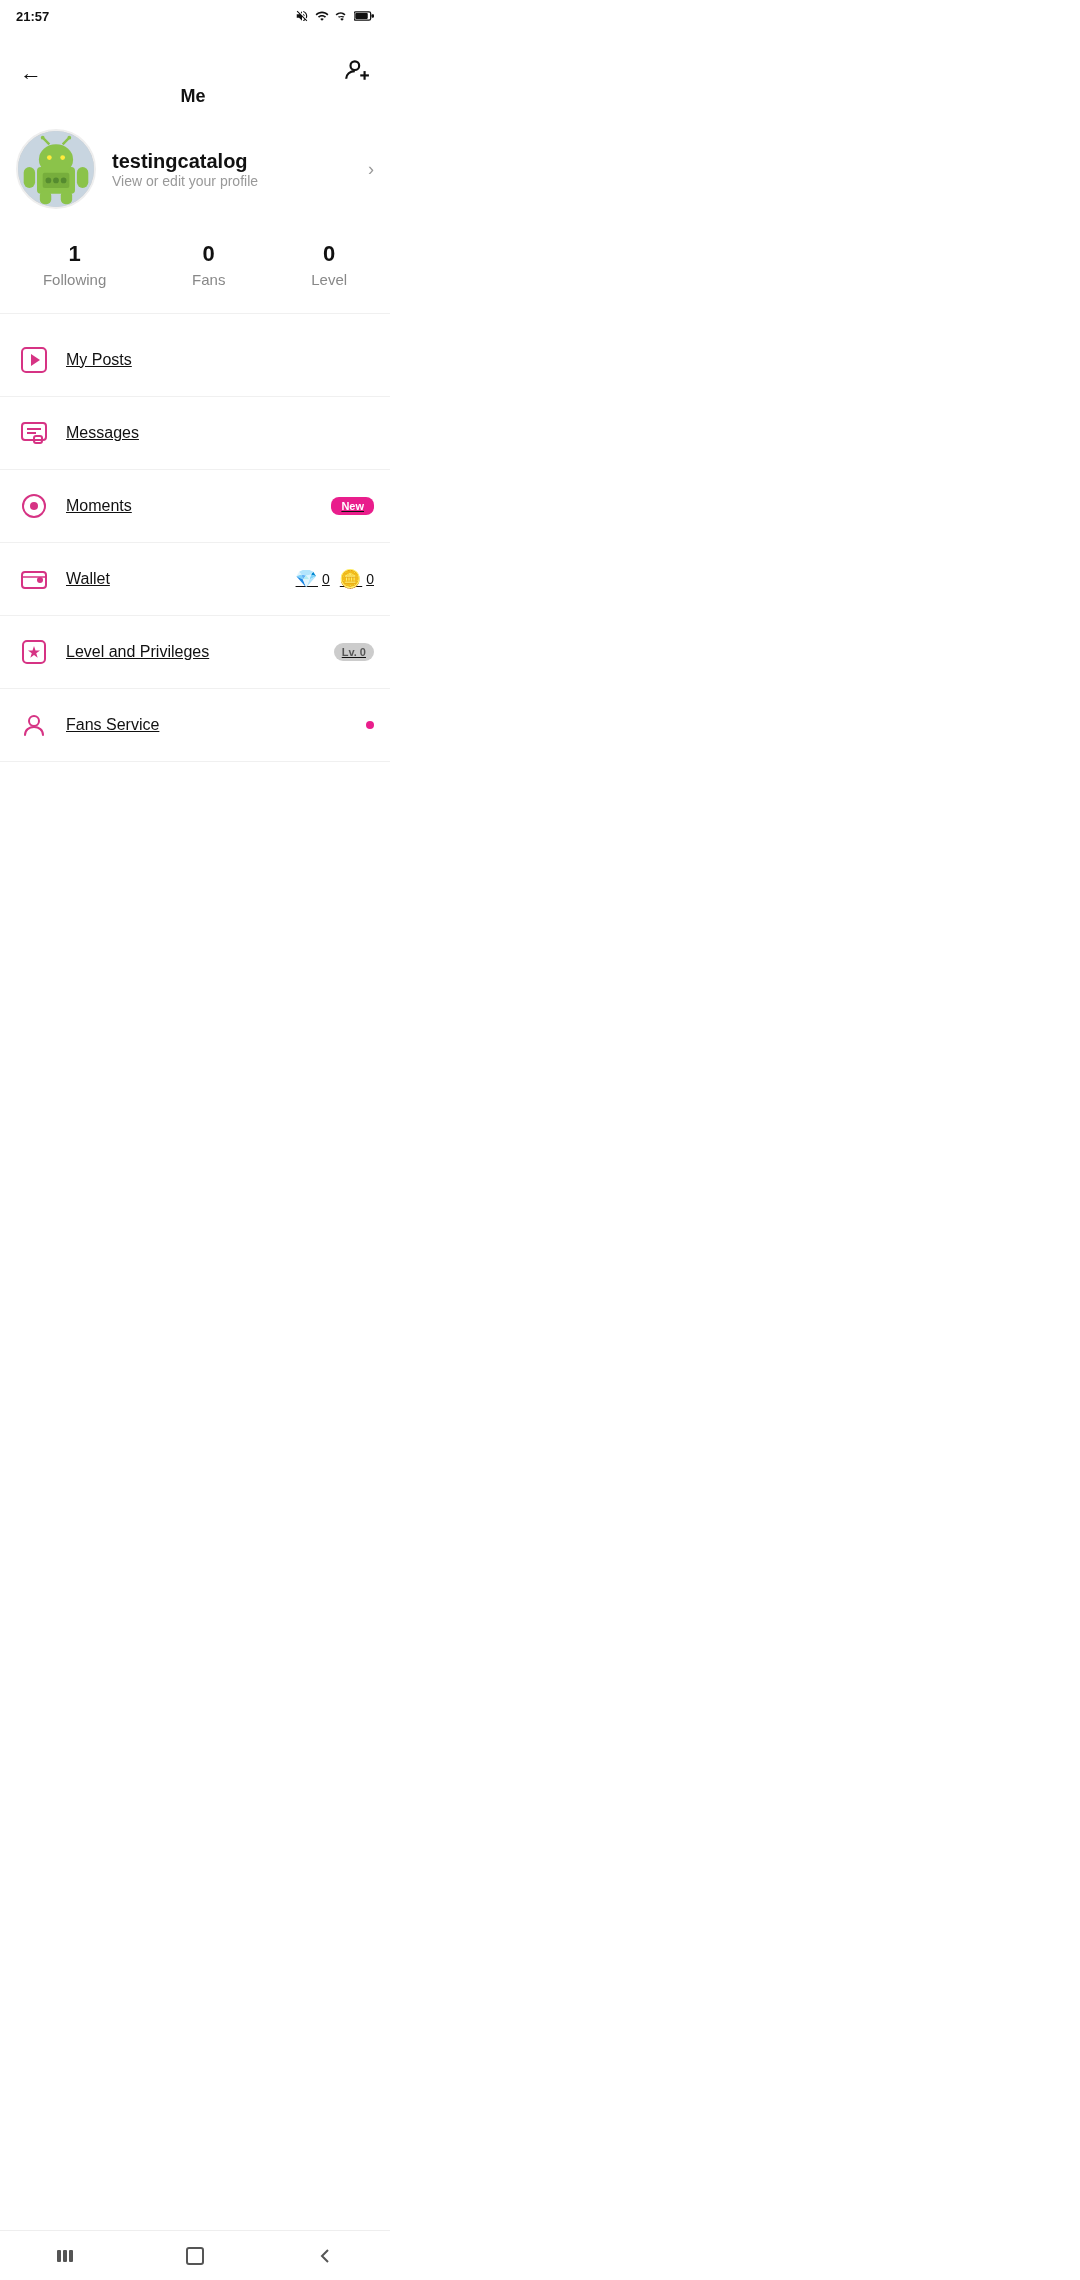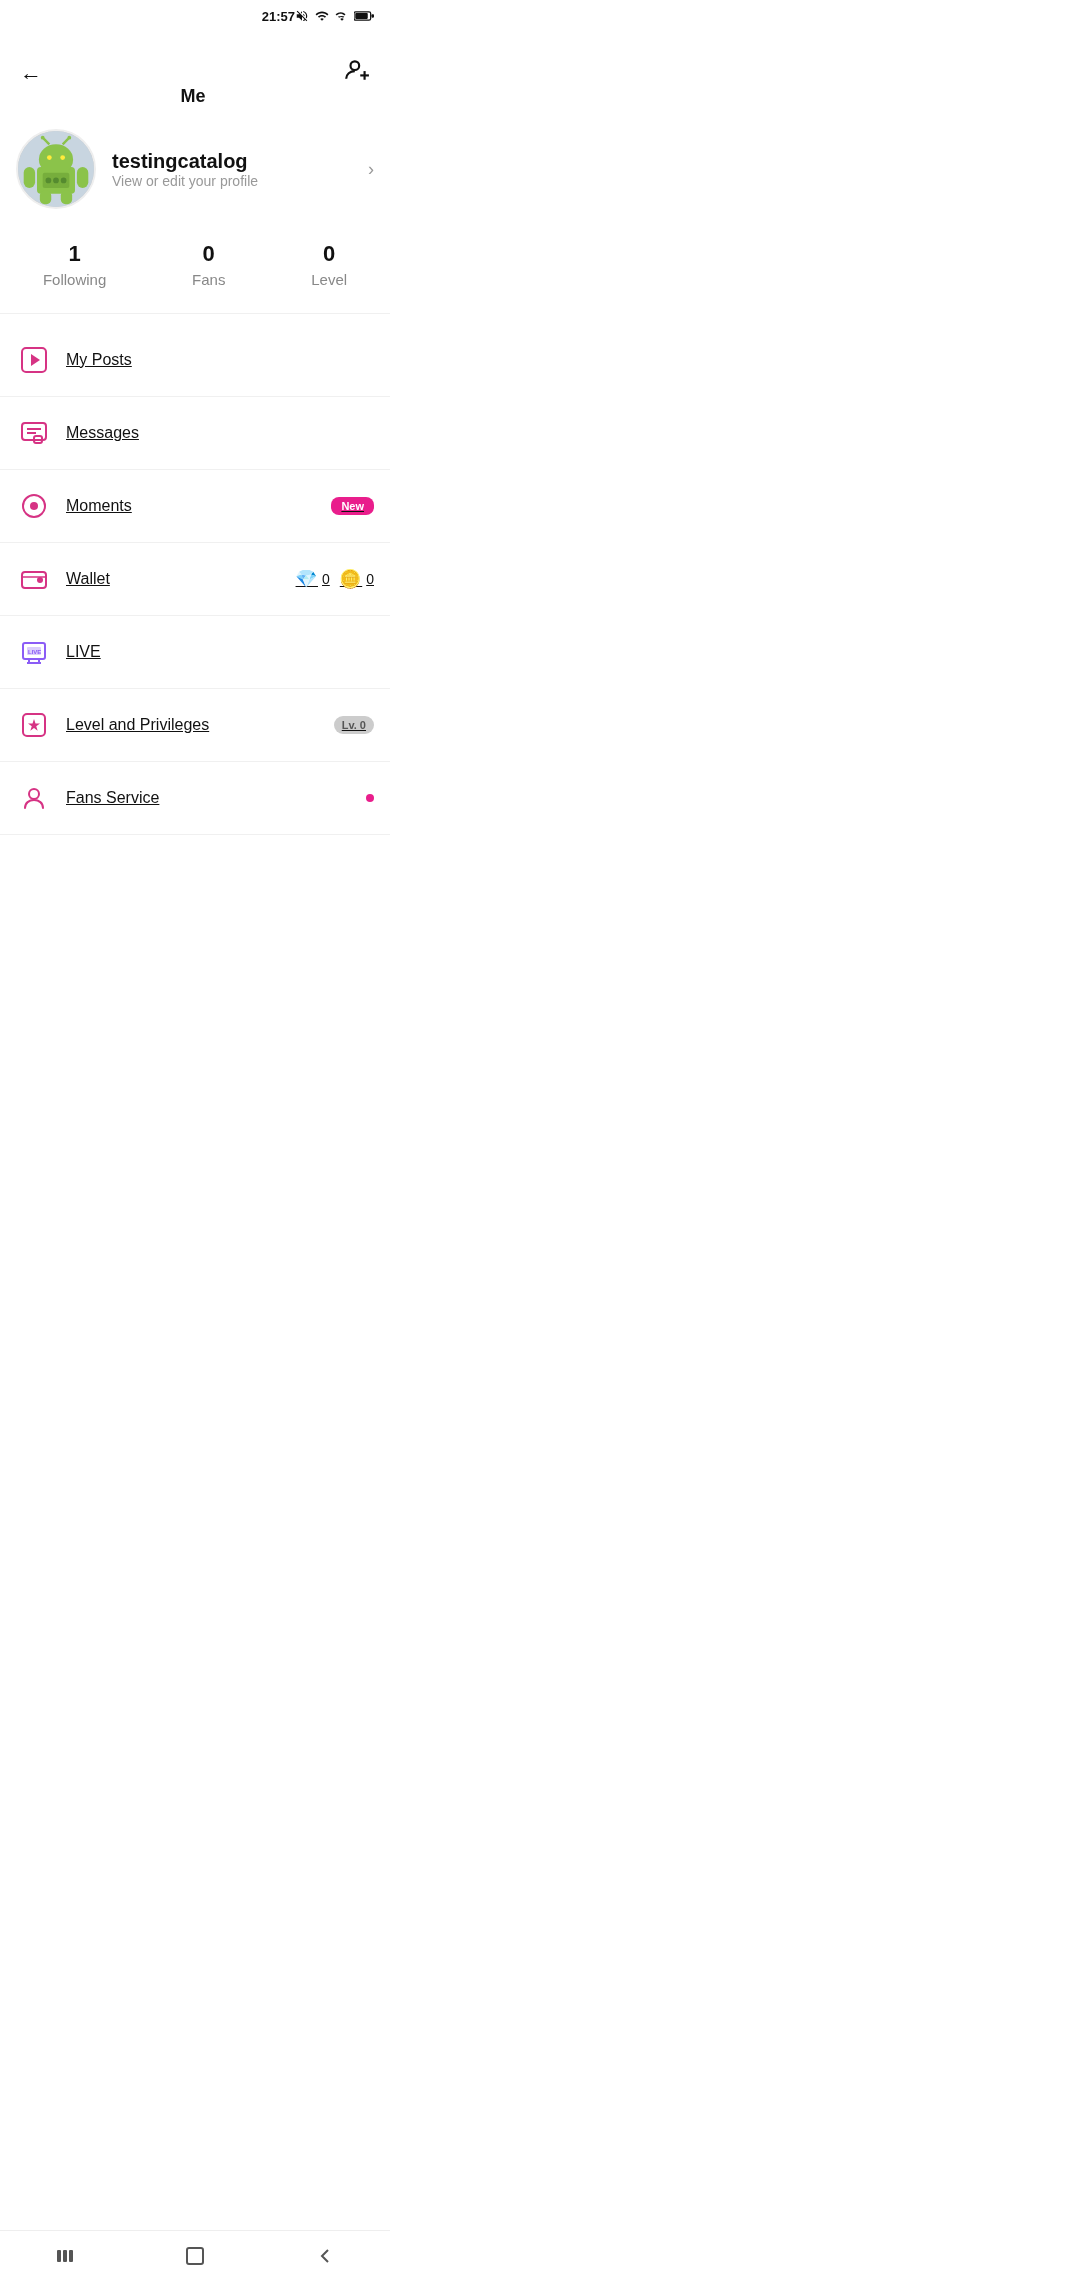--- a/index.html
+++ b/index.html
@@ -11,21 +11,21 @@
       background: #ffffff;
       font-family: -apple-system, BlinkMacSystemFont, 'Segoe UI', sans-serif;
       color: #111;
       position: relative;
       overflow-x: hidden;
     }
 
     
     .status-bar {
       display: flex;
-      justify-content: flex-end;
+      justify-content: space-between;
       align-items: center;
       padding: 6px 16px 4px;
       height: 30px;
     }
     .status-time {
       font-size: 13px;
       font-weight: 600;
       color: #111;
     }
     .status-icons {
@@ -362,33 +362,20 @@
           <span style="font-size:18px;">💎</span>
           <span>0</span>
         </div>
         <div class="wallet-item">
           <span style="font-size:18px;">🪙</span>
           <span>0</span>
         </div>
       </div>
     </li>
 
-    <li class="menu-item">
-      <div class="menu-icon">
-        <svg class="icon-svg" viewBox="0 0 28 28" fill="none" xmlns="http://www.w3.org/2000/svg">
-          <rect x="3" y="5" width="22" height="16" rx="2" stroke="#8B5CF6" stroke-width="2" fill="none"></rect>
-          <rect x="7" y="9" width="14" height="8" rx="1" fill="#8B5CF6" opacity="0.3"></rect>
-          <text x="8" y="16" font-size="6" fill="#8B5CF6" font-weight="bold">LIVE</text>
-          <line x1="9" y1="21" x2="9" y2="25" stroke="#8B5CF6" stroke-width="2"></line>
-          <line x1="19" y1="21" x2="19" y2="25" stroke="#8B5CF6" stroke-width="2"></line>
-          <line x1="7" y1="25" x2="21" y2="25" stroke="#8B5CF6" stroke-width="2"></line>
-        </svg>
-      </div>
-      <span class="menu-label">LIVE</span>
-    </li>
 
 
     <li class="menu-item">
       <div class="menu-icon">
         <svg class="icon-svg" viewBox="0 0 28 28" fill="none" xmlns="http://www.w3.org/2000/svg">
           <rect x="3" y="3" width="22" height="22" rx="4" stroke="#d63384" stroke-width="2" fill="none"></rect>
           <path d="M14 8l1.5 4.5H20l-3.75 2.73 1.43 4.4L14 17.1l-3.68 2.53 1.43-4.4L8 12.5h4.5z" fill="#d63384"></path>
         </svg>
       </div>
       <span class="menu-label">Level and Privileges</span>

